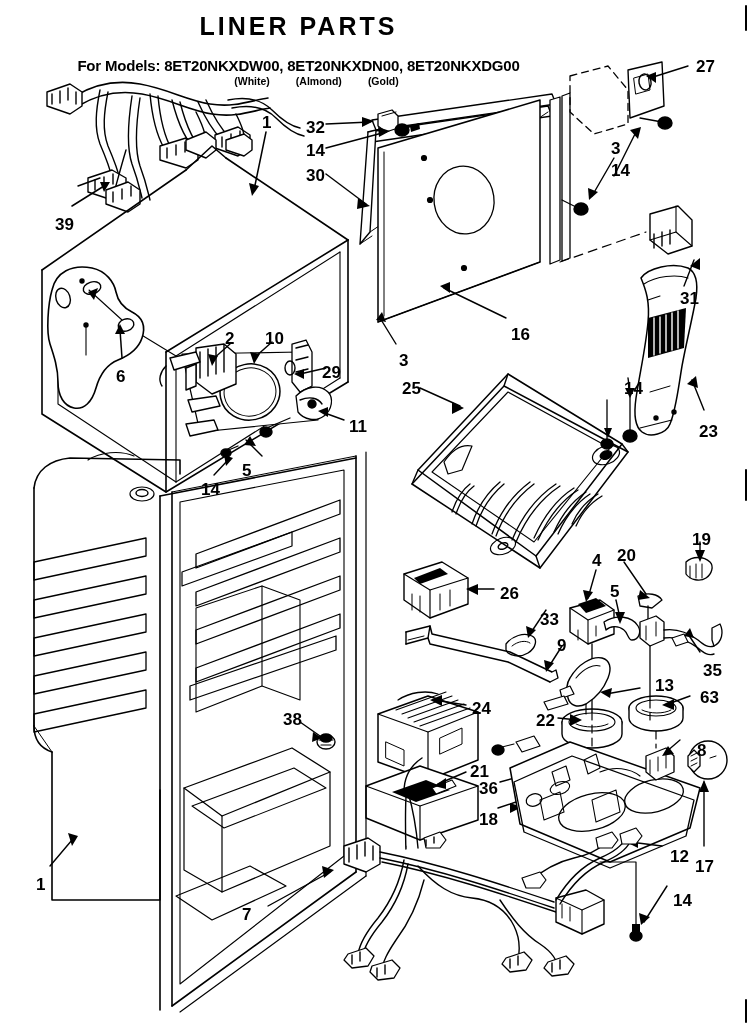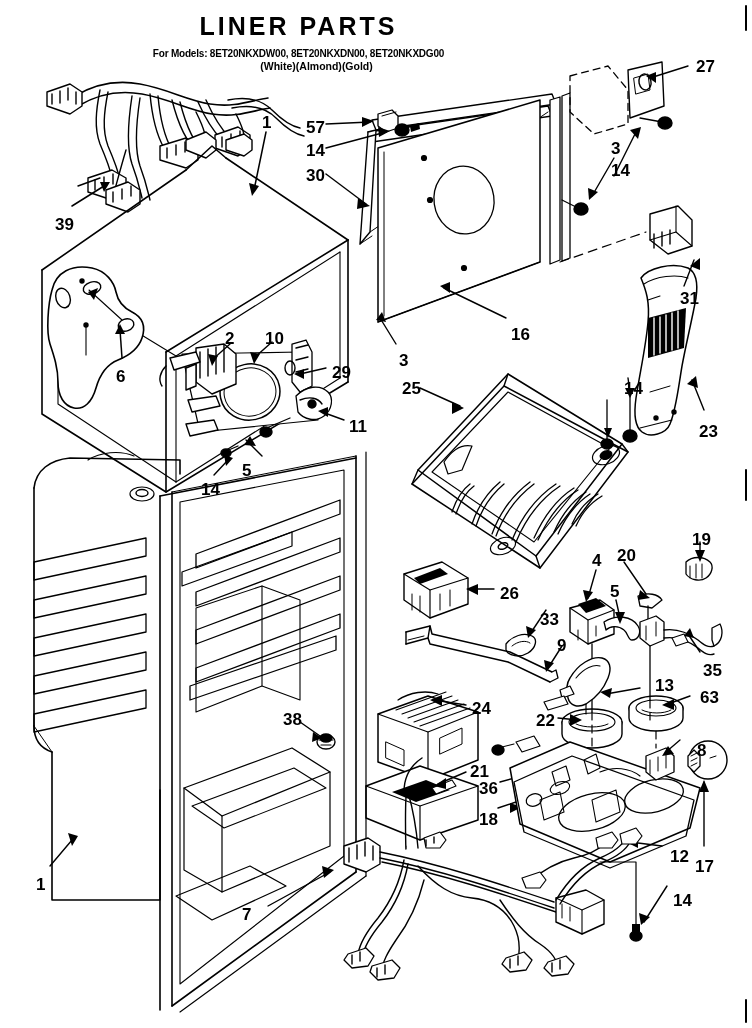--- a/index.html
+++ b/index.html
@@ -12,26 +12,26 @@
   #sheet{position:absolute;inset:0;width:752px;height:1028px;}
 
   
   #header{position:absolute;left:0;top:14px;width:597px;text-align:center;}
   #title{
     font-size:25px;font-weight:bold;letter-spacing:3px;
     font-family:"Liberation Sans","DejaVu Sans",sans-serif;
     line-height:1;
   }
   #models{
-    margin-top:9px;font-size:10px;font-weight:bold;letter-spacing:-0.2px;
+    margin-top:18px;font-size:15px;font-weight:bold;letter-spacing:-0.2px;
     white-space:nowrap;
   }
   #colors{
     margin-top:1px;font-size:10.5px;font-weight:bold;
-    display:flex;justify-content:center;padding-left:36px;
+    display:flex;justify-content:center;gap:26px;padding-left:36px;
   }
 
   
   .cn{
     position:absolute;font-size:17px;font-weight:bold;
     font-family:"Liberation Sans","DejaVu Sans",sans-serif;
     line-height:1;white-space:nowrap;
   }
 
   svg{position:absolute;left:0;top:0;}
@@ -656,24 +656,24 @@
     <span class="cn" style="left:479px;top:811px">18</span>
     <span class="cn" style="left:692px;top:531px">19</span>
     <span class="cn" style="left:617px;top:547px">20</span>
     <span class="cn" style="left:470px;top:763px">21</span>
     <span class="cn" style="left:536px;top:712px">22</span>
     <span class="cn" style="left:699px;top:423px">23</span>
     <span class="cn" style="left:472px;top:700px">24</span>
     <span class="cn" style="left:402px;top:380px">25</span>
     <span class="cn" style="left:500px;top:585px">26</span>
     <span class="cn" style="left:696px;top:58px">27</span>
-    <span class="cn" style="left:332px;top:364px">29</span>
+    <span class="cn" style="left:322px;top:364px">29</span>
     <span class="cn" style="left:306px;top:167px">30</span>
     <span class="cn" style="left:680px;top:290px">31</span>
-    <span class="cn" style="left:306px;top:119px">57</span>
+    <span class="cn" style="left:306px;top:119px">32</span>
     <span class="cn" style="left:540px;top:611px">33</span>
     <span class="cn" style="left:700px;top:689px">63</span>
     <span class="cn" style="left:703px;top:662px">35</span>
     <span class="cn" style="left:479px;top:780px">36</span>
     <span class="cn" style="left:283px;top:711px">38</span>
     <span class="cn" style="left:55px;top:216px">39</span>
   </div>
 
 </div>
 

